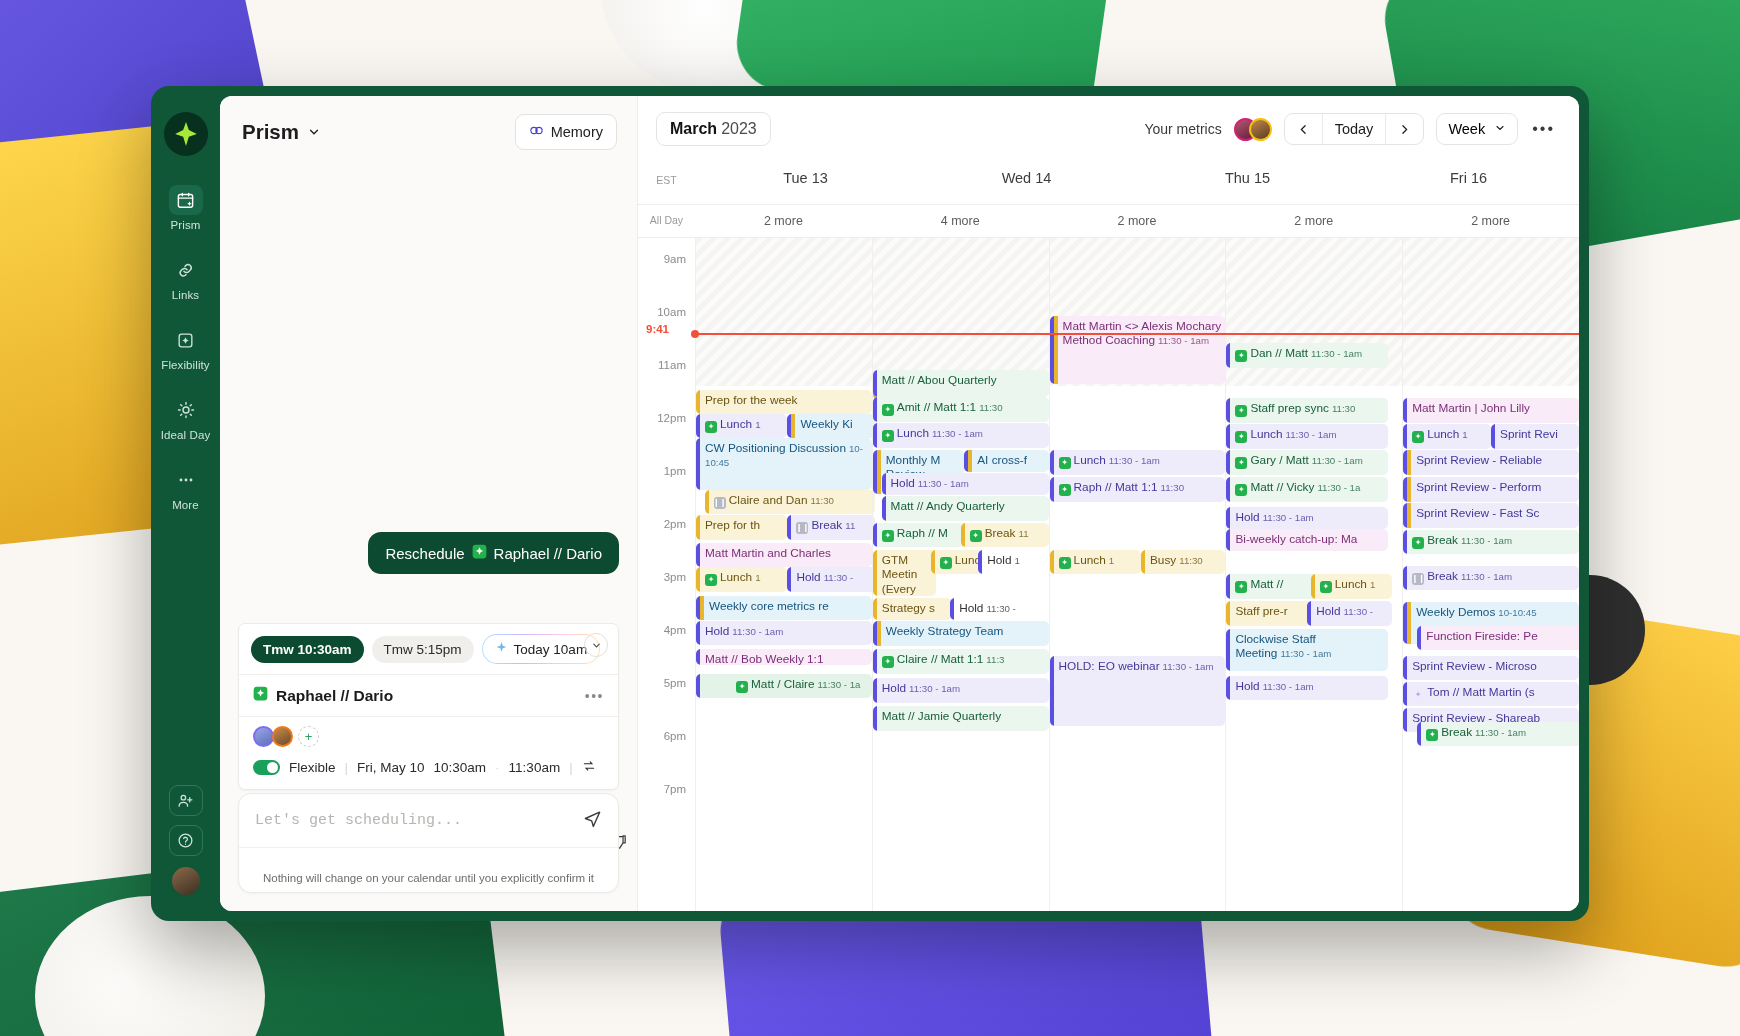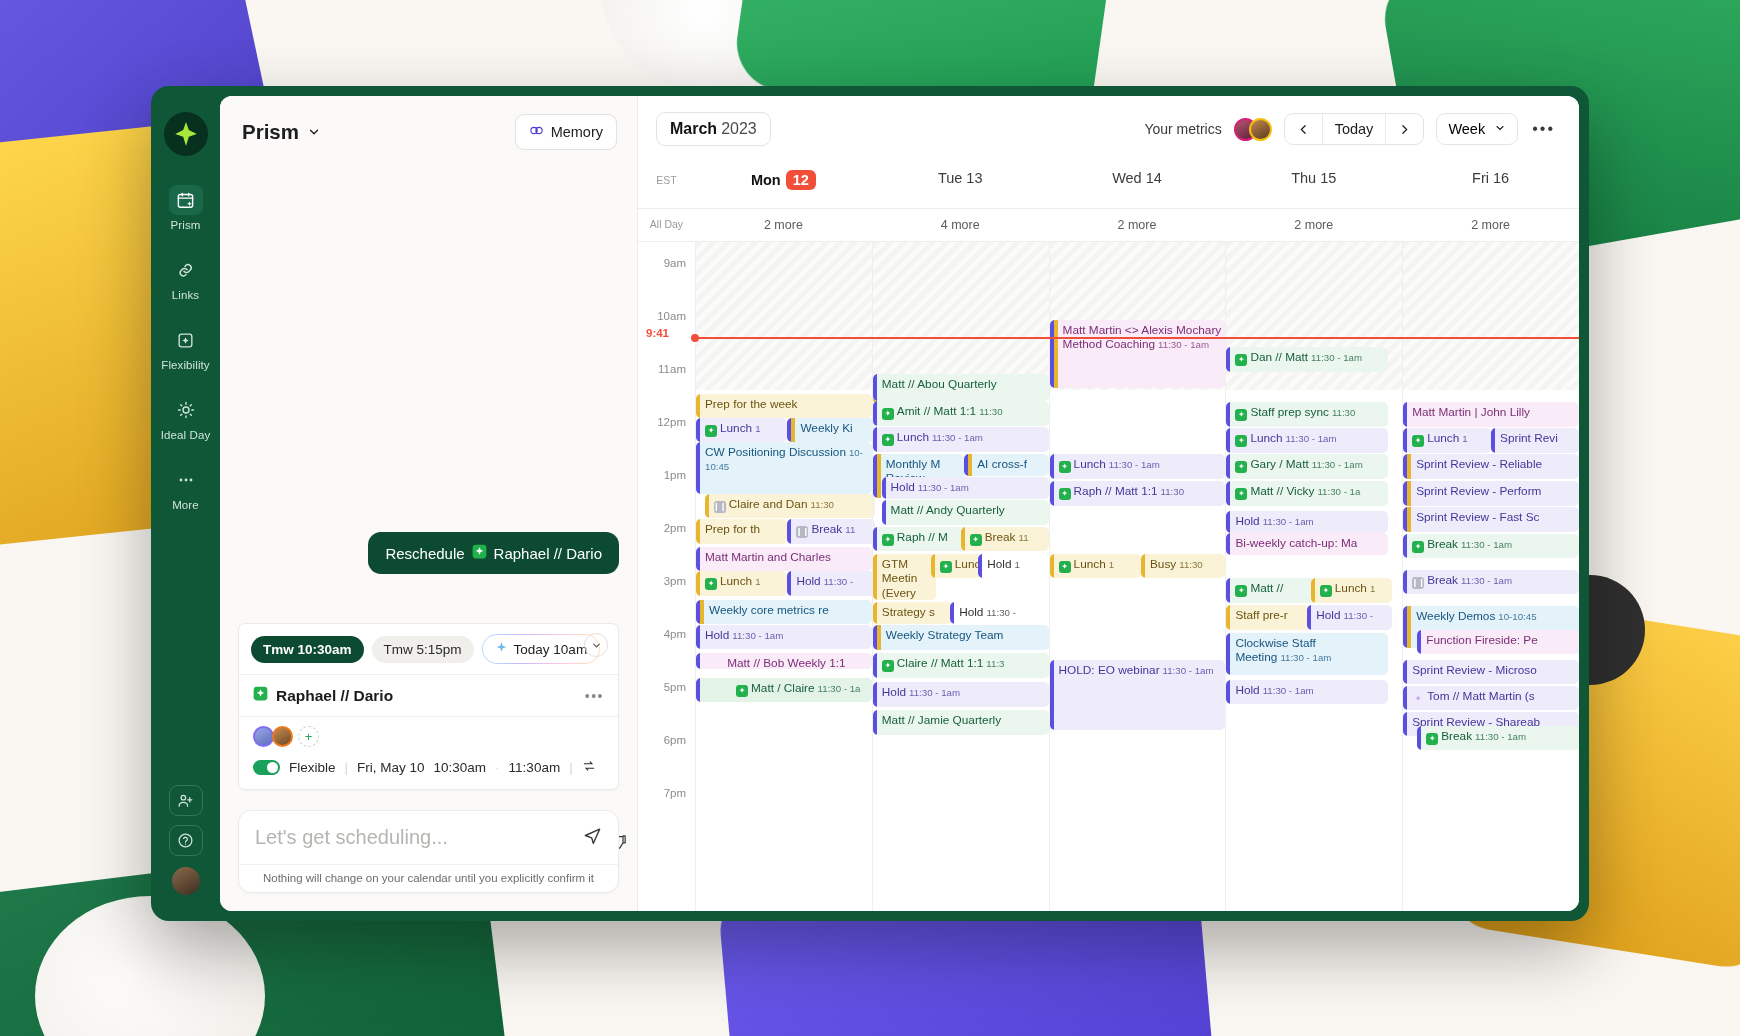--- a/index.html
+++ b/index.html
@@ -106,26 +106,26 @@
   .actions { position: absolute; left: 18px; top: 673px; display: flex; align-items: center; gap: 9px; }
   .btn { border-radius: 9px; padding: 9px 16px; font-size: 14.5px; cursor: pointer;
          border: 1px solid #e4e2de; background: #fff; color: #1d1d1f; }
   .btn.primary { background: #23a55a; border-color: #23a55a; color: #fff; font-weight: 600; }
   .icon-btn { width: 26px; height: 26px; display: flex; align-items: center; justify-content: center;
               cursor: pointer; color: #3a3a3a; }
 
   .composer { position: absolute; left: 18px; right: 18px; bottom: 18px; background: #fff;
               border: 1px solid #eceae6; border-radius: 13px; box-shadow: 0 1px 3px rgba(0,0,0,.04); }
   .composer-row { display: flex; align-items: center; padding: 15px 16px; }
-  .composer-input { flex: 1; border: none; outline: none; font-size: 20px; color: #1d1d1f;
-                    font-family: Liberation Sans, sans-serif; background: transparent; }
+  .composer-input { flex: 1; border: none; outline: none; font-size: 15px; color: #1d1d1f;
+                    font-family: Liberation Mono, monospace; background: transparent; }
   .composer-input::placeholder { color: #b7b5b1; }
   .send { color: #3a3a3a; cursor: pointer; }
   .composer-note { border-top: 1px solid #f2f0ec; text-align: center; font-size: 11.5px;
-                   color: #6f6d69; padding: 7px 10px 8px; }
+                   color: #6f6d69; padding: 24px 10px 8px; }
 
   
   .cal { flex: 1; display: flex; flex-direction: column; min-width: 0; background: #fff; }
   .cal-top { display: flex; align-items: center; justify-content: space-between;
              padding: 16px 22px 10px 18px; }
   .month-pill { border: 1px solid #e6e4e0; border-radius: 9px; padding: 7px 13px;
                 font-size: 16px; cursor: pointer; }
   .month-pill b { font-weight: 700; color: #131313; }
   .month-pill span { color: #4c4c4c; font-weight: 400; margin-left: 4px; }
   .cal-right { display: flex; align-items: center; gap: 12px; }
@@ -438,23 +438,20 @@
                 </svg>
             </span>
           </div>
           <div class="more-dots">•••</div>
         </div>
       </div>
 
       <div class="dayhdr">
         <div class="tz">EST</div>
         <div id="day-cols" style="flex: 1 1 0%; display: flex;">
-            <div class="dcol today">
-     <span>Mon</span><span class="daynum-pill">12</span>
-   </div>
             <div class="dcol ">
      <span>Tue</span> <span>13</span>
    </div>
             <div class="dcol ">
      <span>Wed</span> <span>14</span>
    </div>
             <div class="dcol ">
      <span>Thu</span> <span>15</span>
    </div>
             <div class="dcol ">
@@ -509,21 +506,21 @@
                 <div class="ev pink " style="top:305px;left:0%;width:100%;height:24px;">
       <span class="t">Matt Martin and Charles</span></div>
                 <div class="ev yellow " style="top:329px;left:0%;width:52%;height:25px;">
       <span class="mark">✦</span><span class="t">Lunch</span><span class="tm">1</span></div>
                 <div class="ev laven " style="top:329px;left:52%;width:50%;height:25px;">
       <span class="t">Hold</span><span class="tm">11:30 -</span></div>
                 <div class="ev blue bar2" style="top:358px;left:0%;width:100%;height:24px;">
       <span class="t">Weekly core metrics re</span></div>
                 <div class="ev laven " style="top:383px;left:0%;width:100%;height:24px;">
       <span class="t">Hold</span><span class="tm">11:30 - 1am</span></div>
-                <div class="ev pink " style="top:411px;left:0%;width:100%;height:16px;text-align:center;">
+                <div class="ev pink " style="top:411px;left:0%;width:100%;height:16px;">
       <span class="t">Matt // Bob Weekly 1:1</span></div>
                 <div class="ev green " style="top:436px;left:0%;width:100%;height:24px;">
       <span class="mark">✦</span><span class="t">Matt / Claire</span><span class="tm">11:30 - 1a</span></div>
               </div>
               <div class="col">
     <div class="hatch"></div>
                 <div class="ev yellow " style="top:140px;left:0%;width:60%;height:22px;">
       <span class="t">Matt Host</span></div>
                 <div class="ev mint " style="top:132px;left:0%;width:100%;height:27px;">
       <span class="t">Matt // Abou Quarterly</span></div>

